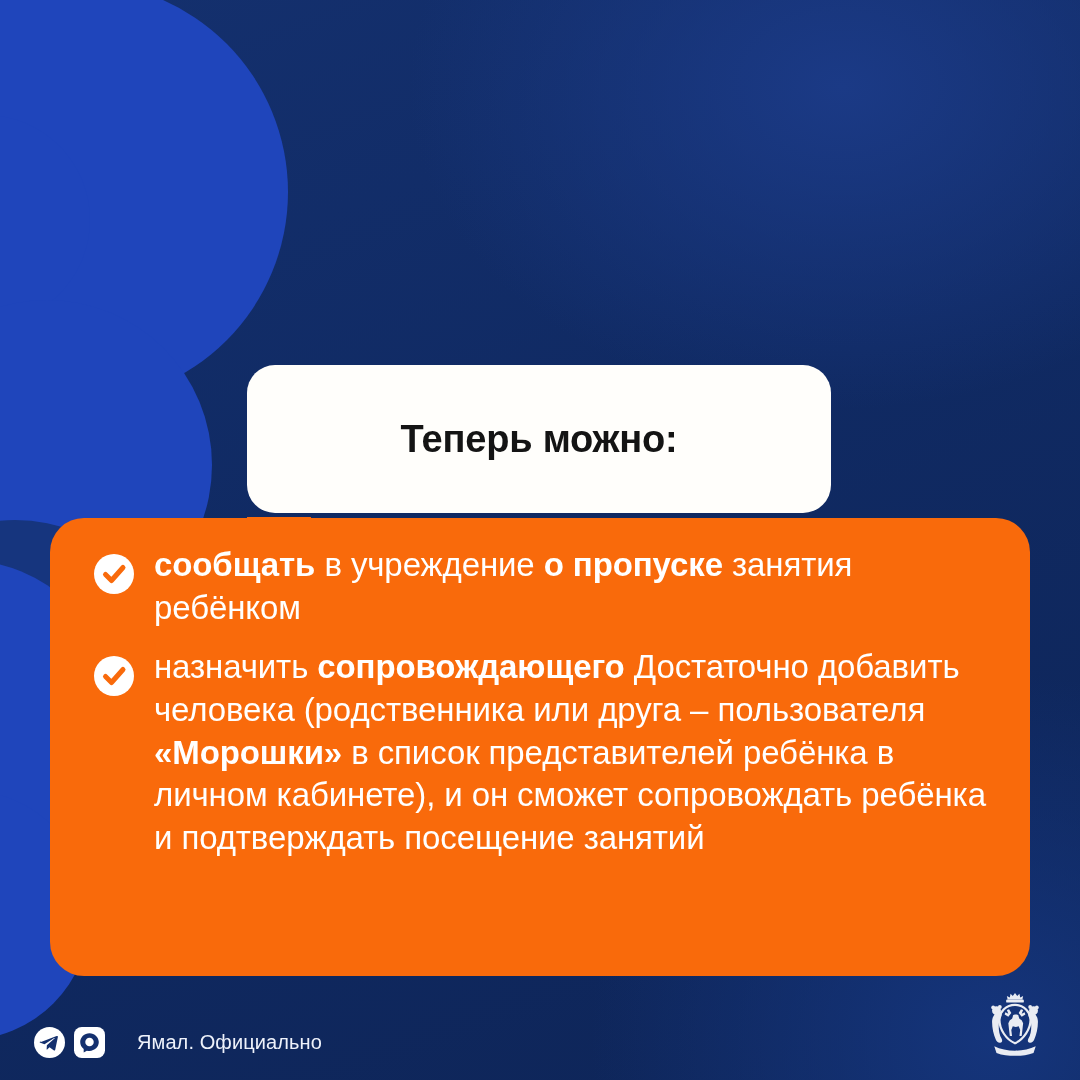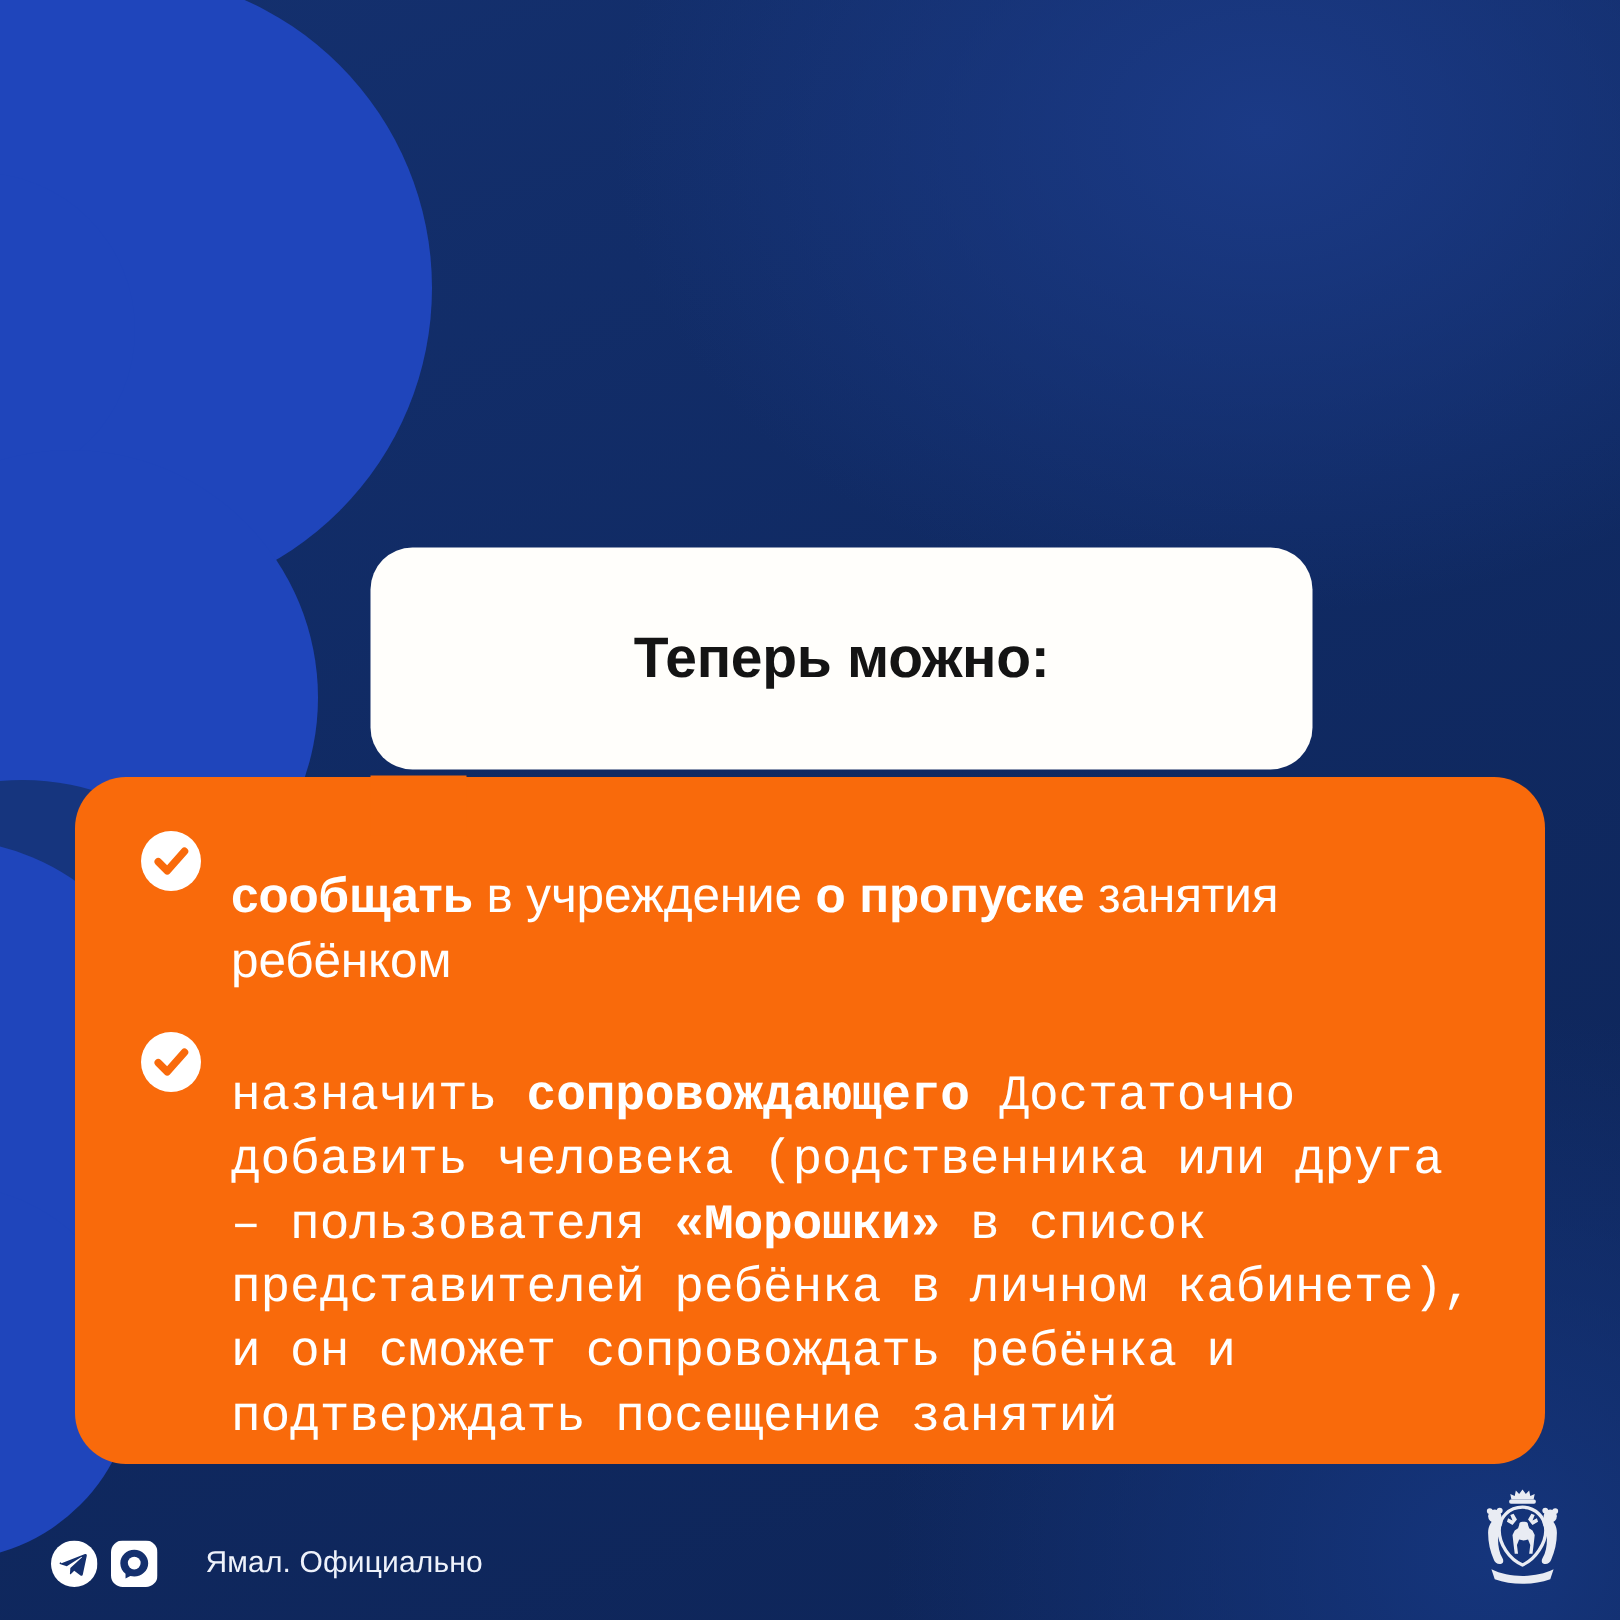--- a/index.html
+++ b/index.html
@@ -33,21 +33,21 @@
     text-align:center;color:#fdfdfb;
     font-size:75px;line-height:1.12;font-weight:700;
     letter-spacing:-0.5px;
     padding:0 60px;box-sizing:border-box;
     text-shadow:0 2px 10px rgba(0,0,0,.12);
   }
   .title-line{display:block;}
 
   
   .white-card{
-    position:absolute;left:247px;top:365px;width:628px;height:148px;
+    position:absolute;left:247px;top:365px;width:584px;height:148px;
     background:#fffefb;border-radius:28px;
     display:flex;align-items:center;justify-content:center;
     z-index:3;
   }
   .white-card-text{
     color:#141414;font-size:38px;font-weight:700;letter-spacing:-0.2px;
   }
 
   
   .orange-card{
@@ -56,28 +56,27 @@
     z-index:2;
     padding:26px 44px 0 44px;box-sizing:border-box;
   }
   
   .notch{
     position:absolute;left:197px;top:-1px;width:64px;height:40px;
     background:#f96a0b;z-index:4;
   }
 
   .bullet{display:flex;align-items:flex-start;margin-bottom:16px;}
-  .bullet:last-child{margin-bottom:0;font-family:Liberation Mono, monospace;}
+  .bullet:last-child{margin-bottom:0;}
   .check-icon{
     flex:0 0 auto;width:40px;height:40px;margin-right:20px;margin-top:10px;
   }
   .bullet-text{
     color:#ffffff;font-size:33px;line-height:1.30;font-weight:400;
     letter-spacing:-0.1px;
-    margin-top:32px;
   }
   .bullet-text b{font-weight:700;}
 
   
   .footer{
     position:absolute;left:34px;bottom:22px;display:flex;align-items:center;
     z-index:5;
     gap:16px;
   }
   .footer-icons{display:flex;align-items:center;gap:9px;margin-right:16px;}

